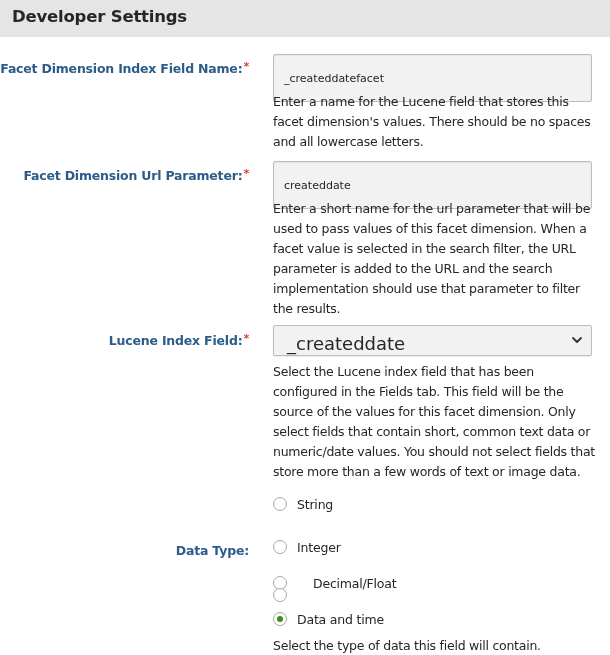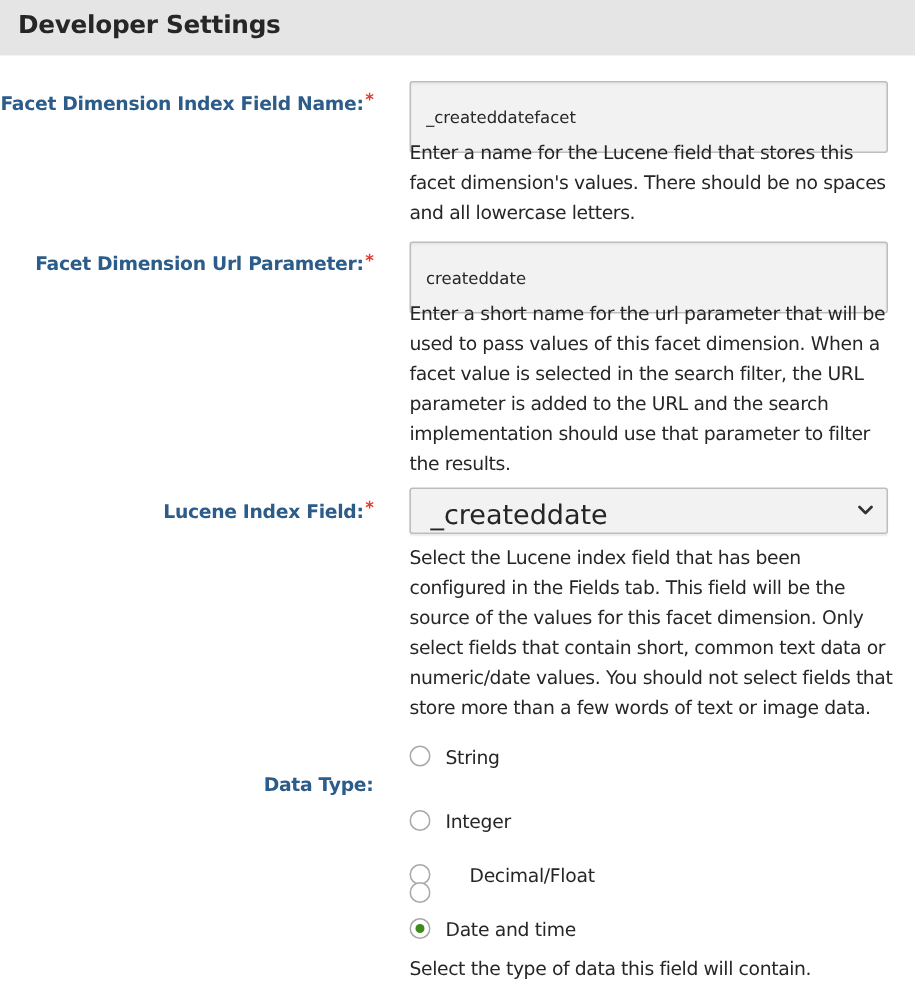--- a/index.html
+++ b/index.html
@@ -146,34 +146,34 @@
 
 <div class="label" style="top:333px;"><span>Lucene Index Field:</span><span class="req">*</span></div>
 <div class="select" style="top:325px;">
   <span class="select-value">_createddate</span>
   <svg class="chevron" viewBox="0 0 12 12">
     <path d="M2 4 L6 8 L10 4" fill="none" stroke="#333" stroke-width="1.8" stroke-linecap="round" stroke-linejoin="round"></path>
   </svg>
 </div>
 <div class="help" style="top:362px;">Select the Lucene index field that has been configured in the Fields tab. This field will be the source of the values for this facet dimension. Only select fields that contain short, common text data or numeric/date values. You should not select fields that store more than a few words of text or image data.</div>
 
-<div class="label" style="top:515px;padding-left:36px;">Data Type:</div>
+<div class="label" style="top:543px;padding-left:36px;">Data Type:</div>
 
 <div class="radio-row" style="top:494px;">
   <span class="radio"></span>
   <span class="radio-label">String</span>
 </div>
 <div class="radio-row" style="top:537px;">
   <span class="radio"></span>
   <span class="radio-label">Integer</span>
 </div>
 <div class="radio-row" style="top:573px;gap:16px;">
   <span class="radio"></span>
   <span class="radio-label">Decimal/Float</span>
 </div>
 <div class="radio-row" style="top:585px;">
   <span class="radio"></span>
 </div>
 <div class="radio-row" style="top:609px;">
   <span class="radio checked"></span>
-  <span class="radio-label">Date and time</span>
+  <span class="radio-label">Data and time</span>
 </div>
 <div class="help" style="top:636px;">Select the type of data this field will contain.</div>
 
 </body></html>

